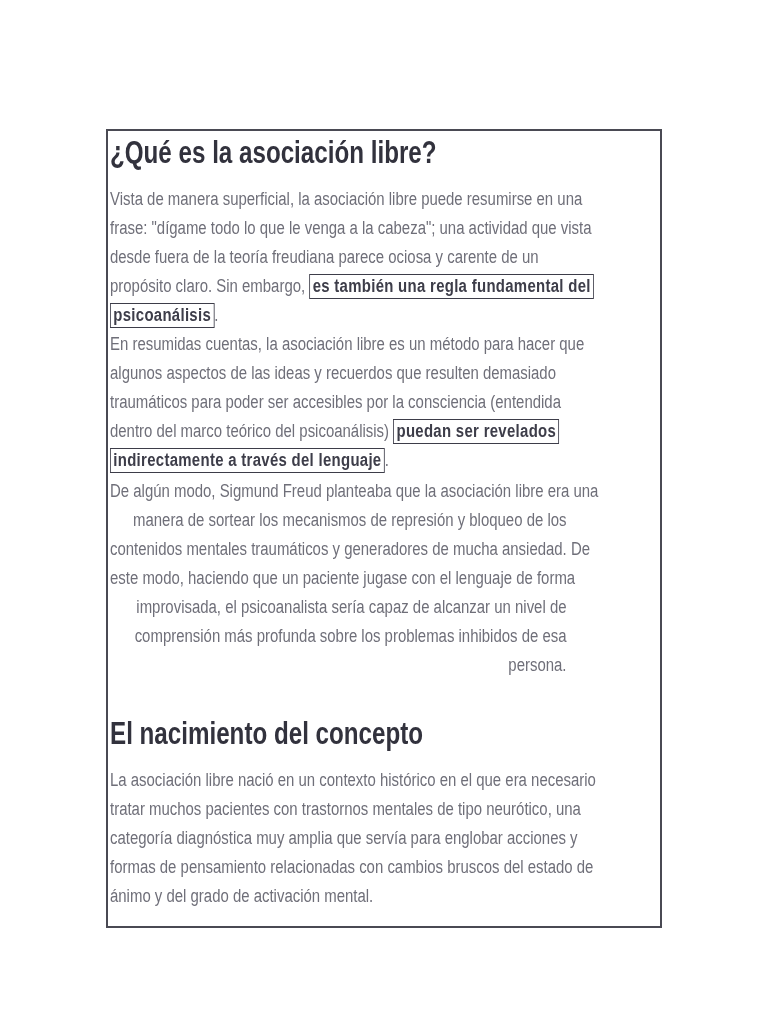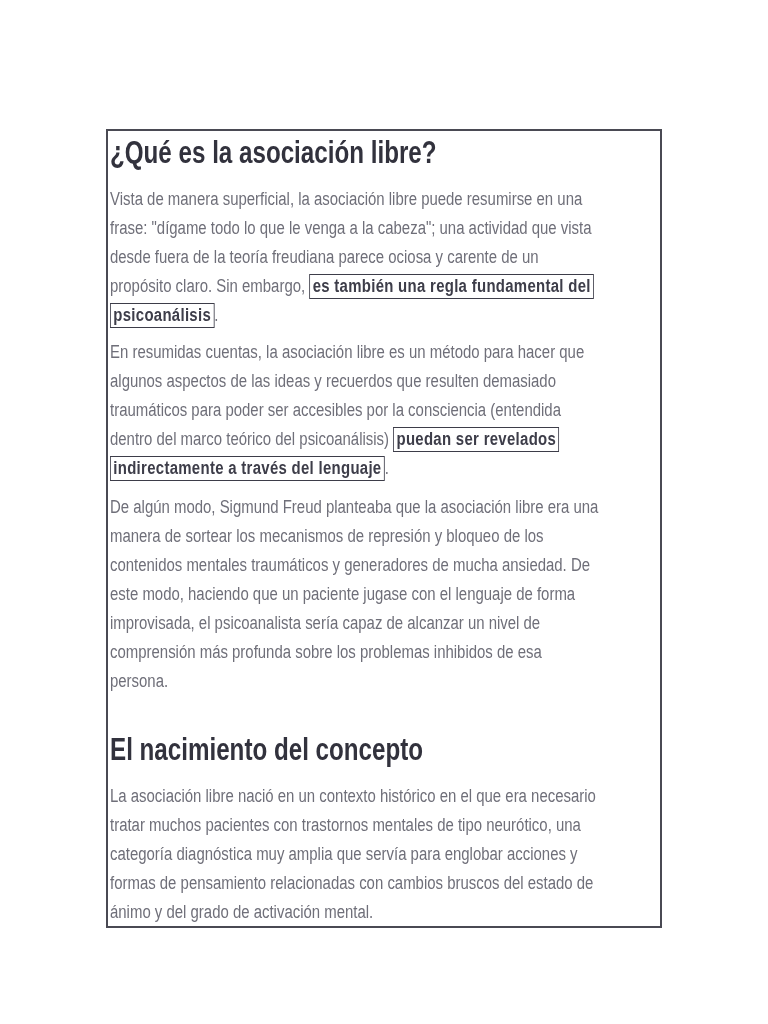--- a/index.html
+++ b/index.html
@@ -31,23 +31,23 @@
     color: #32323d;
     font-size: 31px;
     line-height: 36px;
     white-space: nowrap;
     transform: scaleX(0.78);
     transform-origin: 0 50%;
   }
   .h1 { margin: 0 0 14px 0; }
   .h2 { margin: 36px 0 0 0; }
   .para { margin: 0; }
-  #block-1 { margin-bottom: 8px; }
-  #block-2 { margin-bottom: 10px; }
-  #block-3 { margin-bottom: 0; }
+  #block-1 { }
+  #block-2 { margin-bottom: 2px; }
+  #block-3 { margin-bottom: 0; text-align: right; }
   #block-5 { margin-top: 14px; }
   .line {
     height: 29px;
     line-height: 29px;
     font-size: 18px;
     color: #6f6f79;
     white-space: nowrap;
     transform: scaleX(0.83);
     transform-origin: 0 50%;
   }

